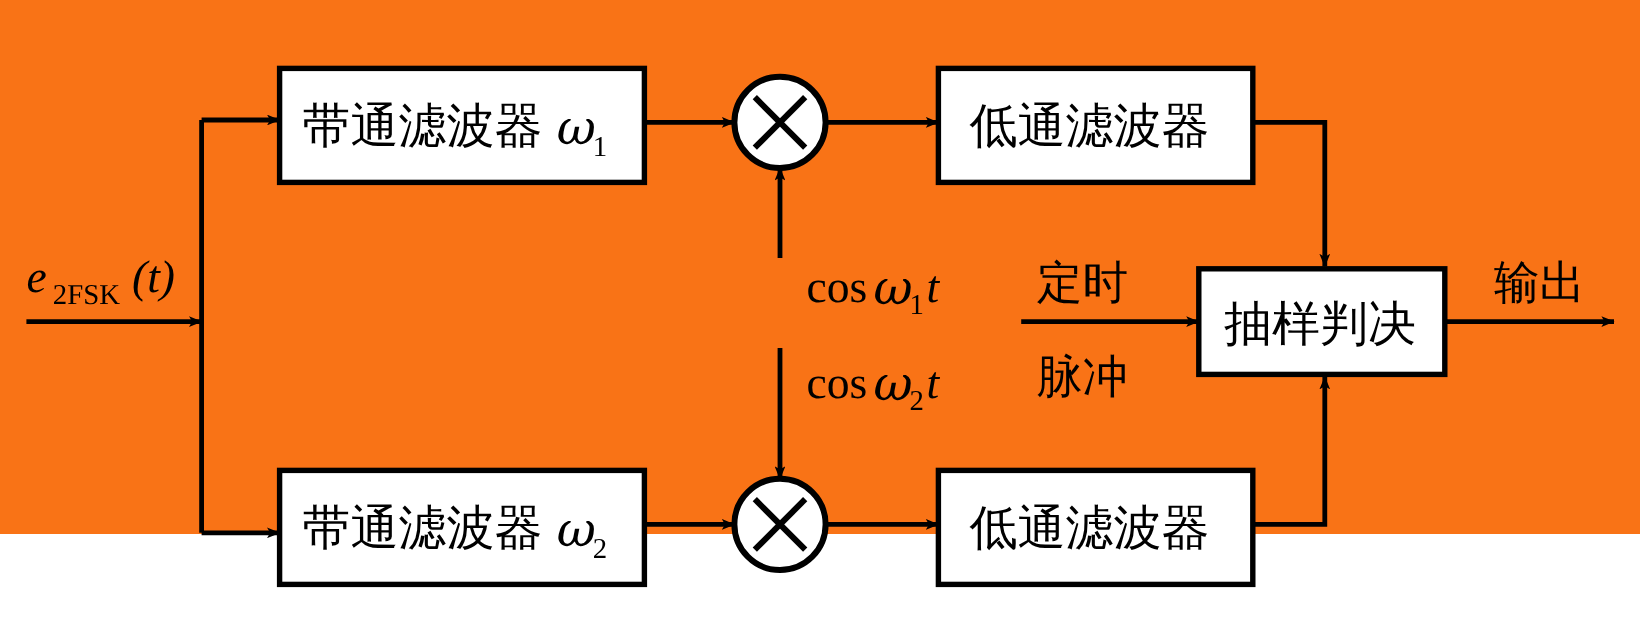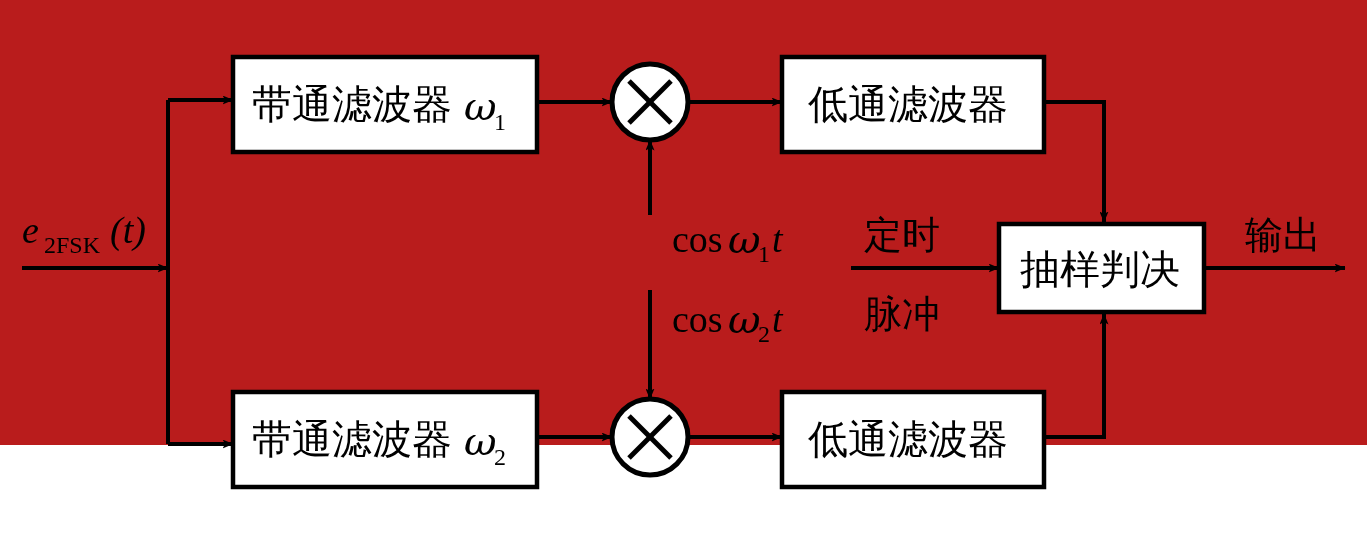--- a/index.html
+++ b/index.html
@@ -10,21 +10,21 @@
   body {
     width: 1367px;
     height: 537px;
     overflow: hidden;
     font-family: "Liberation Serif", serif;
   }
   #diagram-root {
     position: relative;
     width: 1367px;
     height: 445px;
-    background: #b91c1c;
+    background: #f97316;
   }
   svg.canvas {
     position: absolute;
     top: 0;
     left: 0;
     width: 1367px;
     height: 537px;
     display: block;
   }
   .wire {

